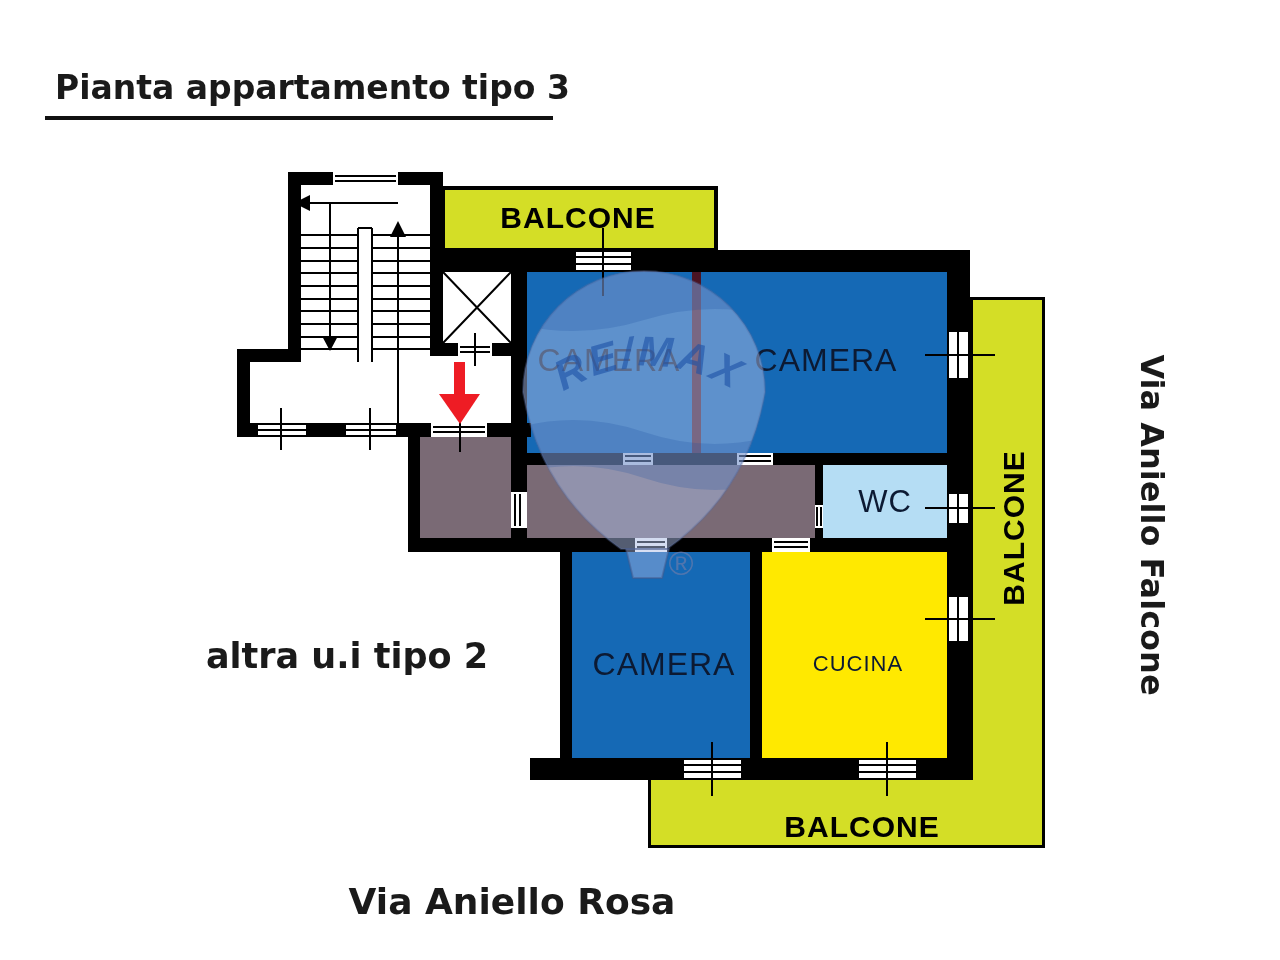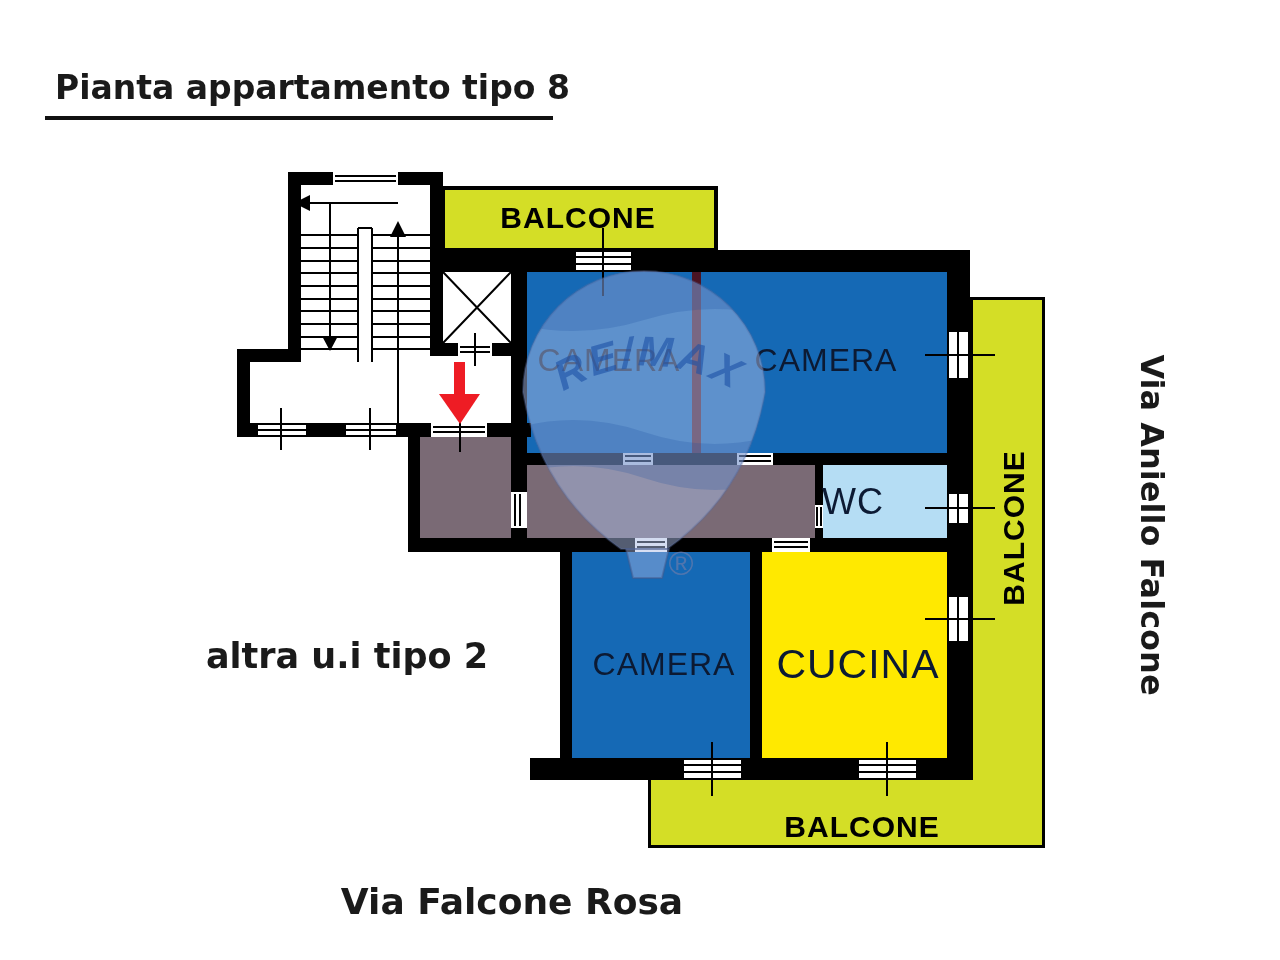--- a/index.html
+++ b/index.html
@@ -25,21 +25,21 @@
   .balc{position:absolute;background:var(--c-balcone,#d4de26);}
   #balc-top{border:4px solid #000;box-sizing:border-box;}
   .bline{position:absolute;background:#000;}
   #linework,#watermark{position:absolute;left:0;top:0;pointer-events:none;}
 </style>
 </head>
 <body>
 
 <div id="canvas">
 
-  <div class="abs script" id="title">Pianta appartamento tipo 8</div>
+  <div class="abs script" id="title">Pianta appartamento tipo 3</div>
   <div class="abs" id="title-underline"></div>
 
   <div class="room" style="left:301px;top:185px;width:129px;height:177px;background:#fff"></div>
   <div class="room" style="left:250px;top:356px;width:261px;height:67px;background:#fff"></div>
   <div class="room" style="left:443px;top:272px;width:68px;height:71px;background:#fff"></div>
   <div class="room" style="left:527px;top:272px;width:165px;height:181px;background:var(--c-camera,#1569b5)"></div>
   <div class="room" style="left:701px;top:272px;width:246px;height:181px;background:var(--c-camera,#1569b5)"></div>
   <div class="room" style="left:420px;top:437px;width:91px;height:101px;background:var(--c-corridoio,#7a6a75)"></div>
   <div class="room" style="left:527px;top:465px;width:288px;height:73px;background:var(--c-corridoio,#7a6a75)"></div>
   <div class="room" style="left:823px;top:465px;width:124px;height:73px;background:var(--c-wc,#b5ddf4)"></div>
@@ -156,29 +156,29 @@
       <path d="M515,494V526 M520,494V526"></path>
     </g>
     <g fill="var(--c-arrow,#ee1c24)">
       <rect x="454" y="362" width="11" height="36"></rect>
       <polygon points="439,394 480,394 460,424"></polygon>
     </g>
   </svg>
 
   <div class="rlabel" style="left:609px;top:360px;font-size:32px">CAMERA</div>
   <div class="rlabel" style="left:826px;top:360px;font-size:32px">CAMERA</div>
-  <div class="rlabel" style="left:853px;top:502px;font-size:36px">WC</div>
+  <div class="rlabel" style="left:885px;top:502px;font-size:31px">WC</div>
   <div class="rlabel" style="left:664px;top:664px;font-size:32px">CAMERA</div>
-  <div class="rlabel" style="left:858px;top:664px;font-size:41px">CUCINA</div>
+  <div class="rlabel" style="left:858px;top:664px;font-size:22px">CUCINA</div>
   <div class="blabel" style="left:578px;top:218px">BALCONE</div>
   <div class="blabel" id="balc-right-label">BALCONE</div>
   <div class="blabel" style="left:862px;top:827px">BALCONE</div>
 
   <div class="abs script" id="other-unit">altra u.i tipo 2</div>
-  <div class="abs script" id="street-bottom">Via Falcone Rosa</div>
+  <div class="abs script" id="street-bottom">Via Aniello Rosa</div>
   <div class="abs script" id="street-right">Via Aniello Falcone</div>
 
   <svg id="watermark" width="1280" height="960" viewBox="0 0 1280 960" xmlns="http://www.w3.org/2000/svg">
     <defs>
       <path id="balloonpath" d="M523,392 A121,121 0 1 1 765,392 Q748,492 667,549 L621,549 Q540,492 523,392 Z"></path>
       <clipPath id="balloonclip">
           <use href="#balloonpath"></use>
         </clipPath>
       <path id="rmxarc" d="M545,404 Q646,330 750,400"></path>
     </defs>

